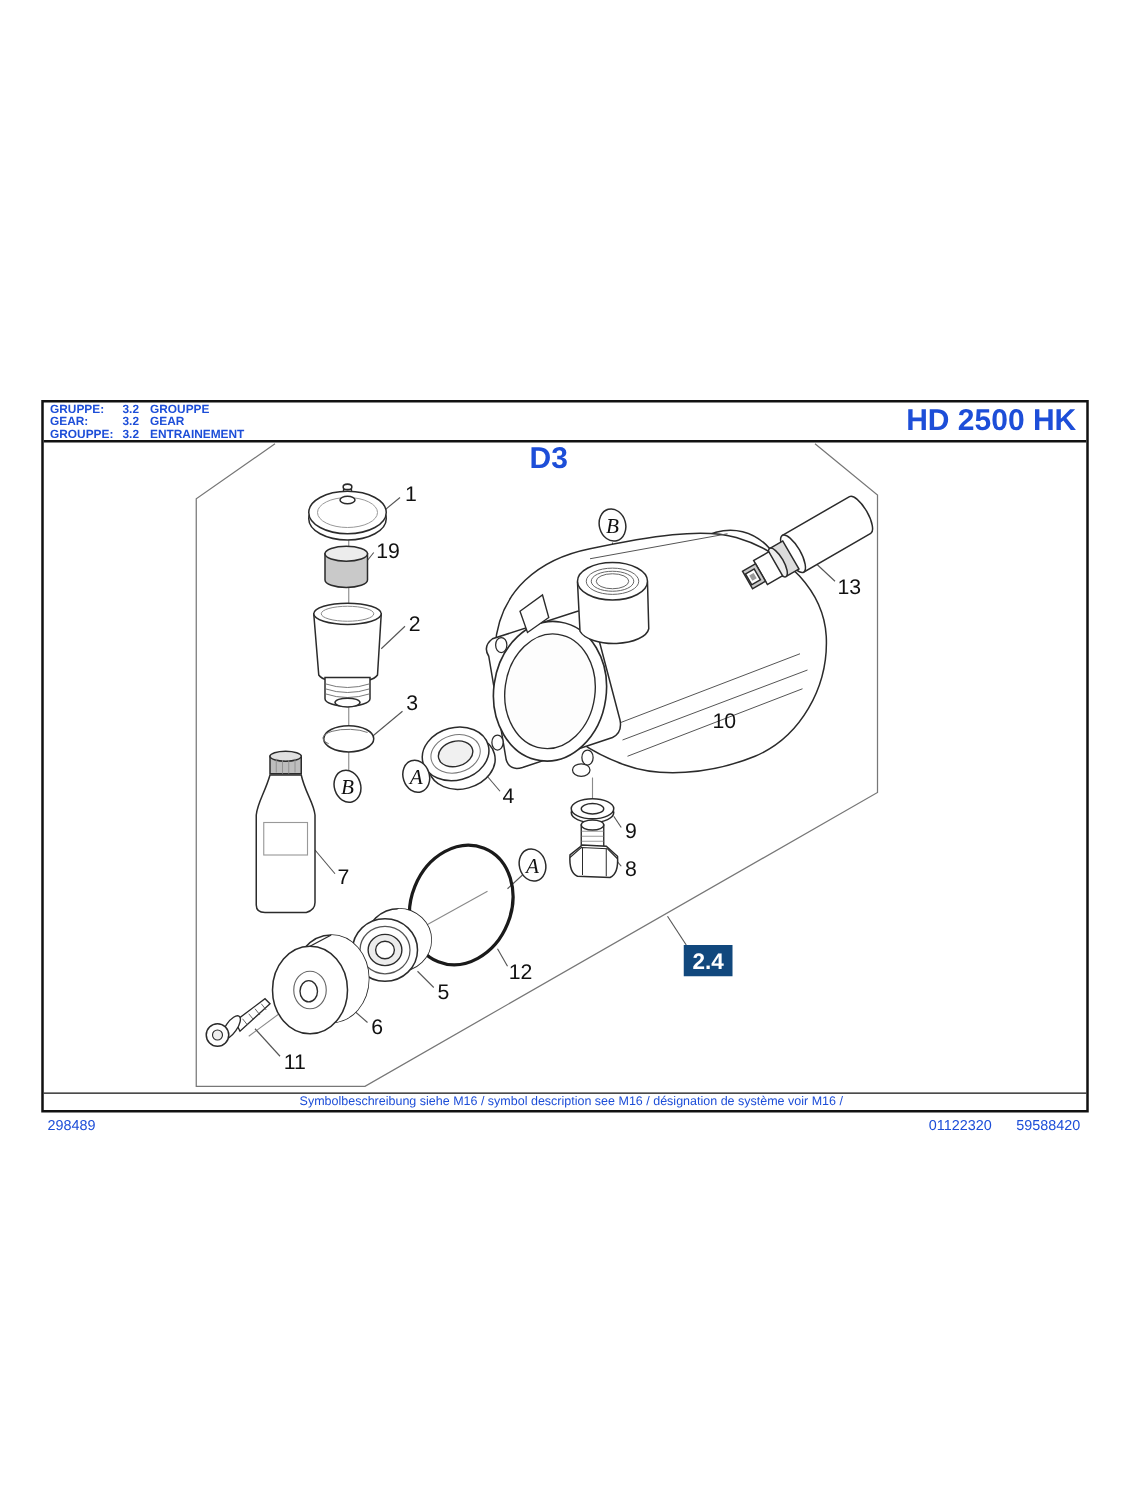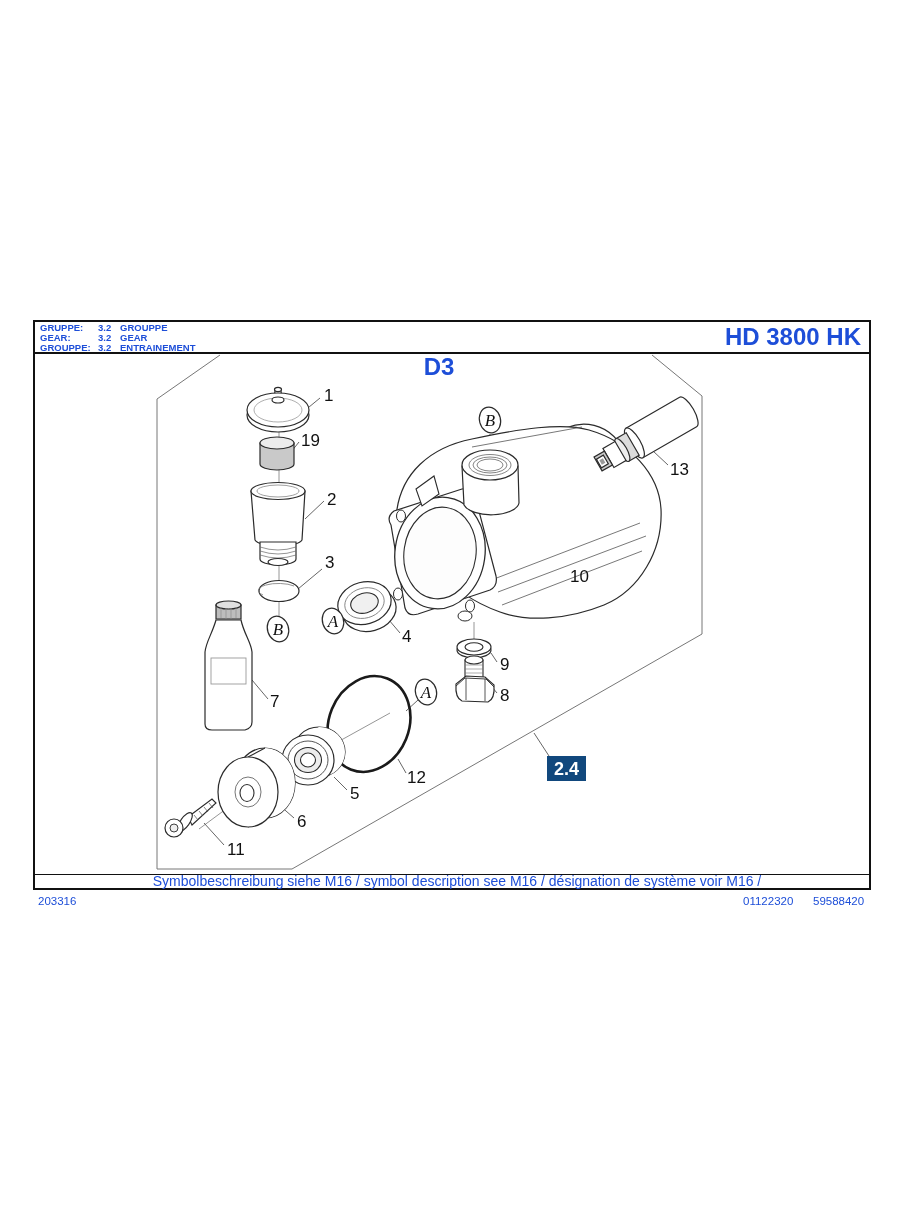--- a/index.html
+++ b/index.html
@@ -11,21 +11,21 @@
        box-sizing:border-box;}
   .hdr-left{position:absolute;left:5px;top:1px;font-size:9.5px;font-weight:bold;line-height:10px;}
   .hdr-row{display:flex;}
   .hdr-row .c1{width:58px;}
   .hdr-row .c2{width:22px;}
   .hdr-code{position:absolute;left:354px;top:1px;width:100px;text-align:center;
             font-size:24px;font-weight:bold;line-height:28px;margin-top:30px;}
   .hdr-model{position:absolute;right:8px;top:1px;font-size:24px;font-weight:bold;line-height:28px;}
   .diagram-wrap{position:absolute;left:0;top:32px;width:834px;height:523px;}
   .symbar{position:absolute;left:0;bottom:0;width:100%;height:14px;border-top:1.5px solid #111;
-          box-sizing:border-box;text-align:center;font-size:14px;line-height:13px;padding-left:10px;}
+          box-sizing:border-box;text-align:center;font-size:10px;line-height:13px;padding-left:10px;}
   .docnum{position:absolute;top:895px;font-size:11.5px;}
   .d-left{left:38px;}
   .d-mid{left:743px;text-align:center;}
   .d-right{left:813px;}
 </style>
 </head>
 <body>
 
 <div class="page">
 
@@ -43,21 +43,21 @@
           <span class="c2">3.2</span>
           <span class="c3">GEAR</span>
         </div>
         <div class="hdr-row">
           <span class="c1">GROUPPE:</span>
           <span class="c2">3.2</span>
           <span class="c3">ENTRAINEMENT</span>
         </div>
       </div>
       <div class="hdr-code">D3</div>
-      <div class="hdr-model">HD 3800 HK</div>
+      <div class="hdr-model">HD 2500 HK</div>
     </div>
 
     <div class="diagram-wrap">
       <svg width="834" height="523" viewBox="33 352 834 523" xmlns="http://www.w3.org/2000/svg">
 
         <polyline points="218,353 155,397 155,867 290,867 700,632 700,394 650,353" fill="none" stroke="#777" stroke-width="1"></polyline>
 
         <g stroke="#8a8a8a" stroke-width="0.9">
           <line x1="277" y1="430" x2="277" y2="614"></line>
           <line x1="472" y1="620" x2="472" y2="662"></line>
@@ -276,17 +276,17 @@
           <text x="564.5" y="773" font-family="Liberation Sans, sans-serif" font-size="18" font-weight="bold" fill="#ffffff" text-anchor="middle">2.4</text>
         </g>
       </svg>
     </div>
 
     <div class="symbar">
       <span>Symbolbeschreibung siehe M16 / symbol description see M16 / désignation de système voir M16 /</span>
     </div>
   </div>
 
-  <div class="docnum d-left">203316</div>
+  <div class="docnum d-left">298489</div>
   <div class="docnum d-mid">01122320</div>
   <div class="docnum d-right">59588420</div>
 
 </div>
 
 </body></html>

